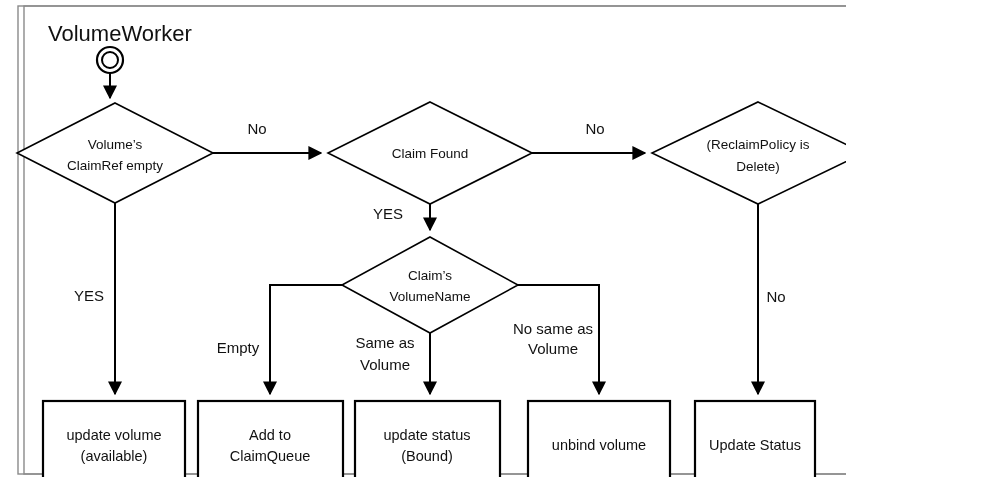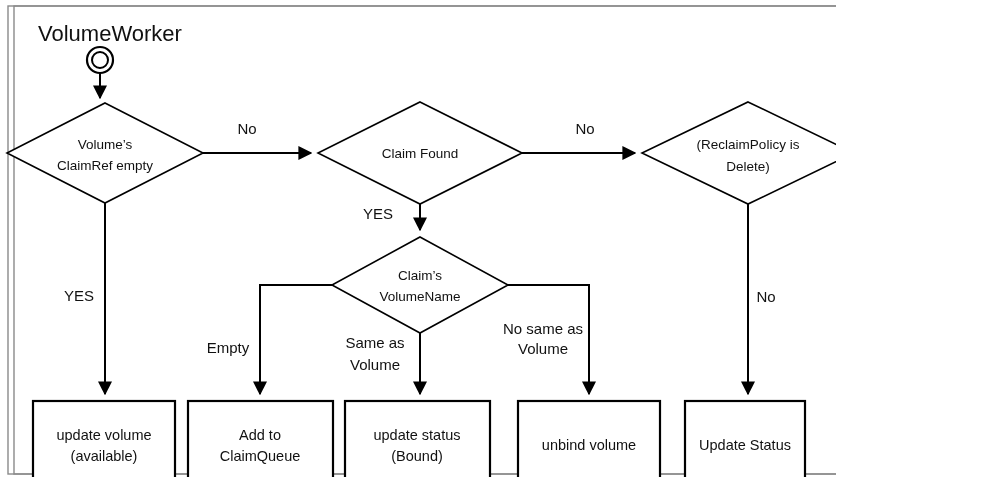--- a/index.html
+++ b/index.html
@@ -10,20 +10,21 @@
   }
   body {
     font-family: "Liberation Sans", sans-serif;
   }
   #diagram-root {
     position: relative;
     width: 836px;
     height: 477px;
     background: #ffffff;
     overflow: hidden;
+    margin-left: 10px;
   }
   svg#flow {
     display: block;
     width: 988px;
     height: 477px;
   }
   .node-shape {
     fill: #ffffff;
     stroke: #000000;
     stroke-width: 1.6;

